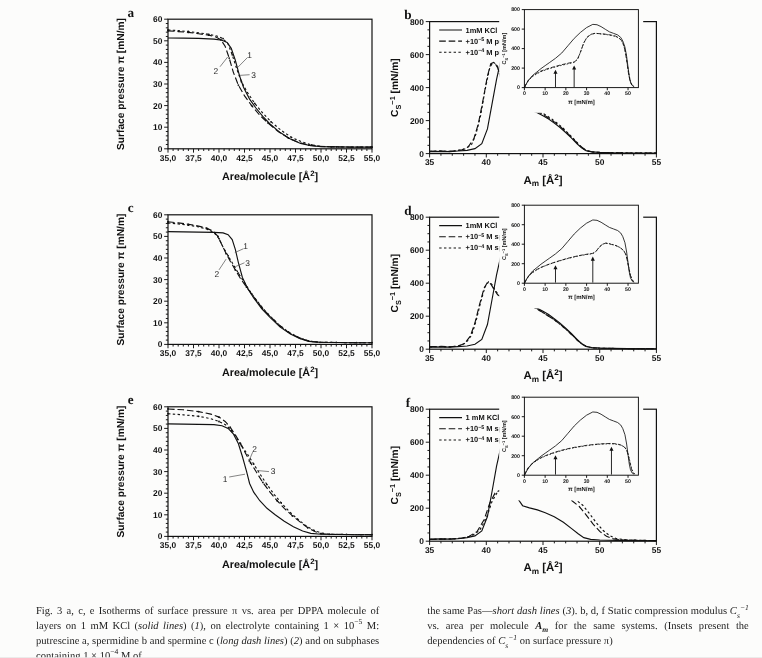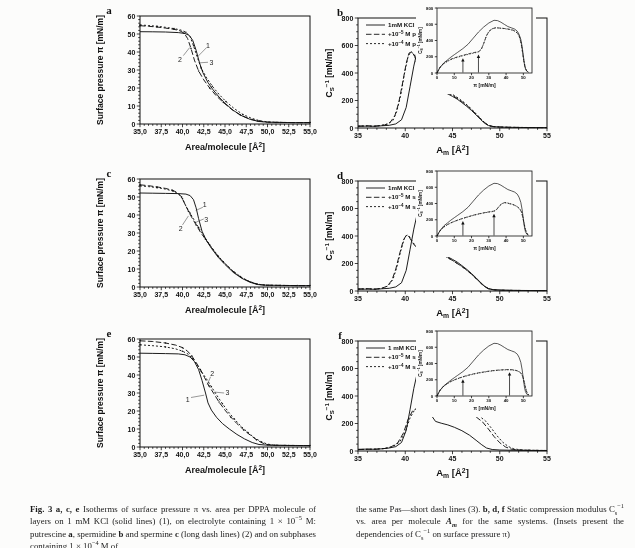--- a/index.html
+++ b/index.html
@@ -4,22 +4,22 @@
 <style>
   html,body{margin:0;padding:0;background:#e8e8e6;}
   .page{position:relative;width:635px;height:548px;background:#fcfcfb;overflow:hidden;
         font-family:"Liberation Sans",sans-serif;outline:1px solid #d8d8d4;}
   .page svg{position:absolute;display:block;}
   .caption{position:absolute;left:30px;top:494px;width:594px;display:flex;gap:40px;}
   .caption .col{font-family:"Liberation Serif",serif;font-size:8.8px;line-height:1.42;
         color:#1b1b1b;text-align:justify;}
   .caption .col.c0{width:286px;}
   .caption .col.c1{width:268px;}
-  .caption .b{font-weight:bold;}
-  .caption .i{}
+  .caption .b{font-weight:normal;}
+  .caption .i{font-style:italic;}
   .caption .bi{font-weight:bold;font-style:italic;}
   .caption sub,.caption sup{font-size:0.72em;line-height:0;}
 </style>
 </head>
 <body>
 
 <div class="page">
   <div id="figure">
       <svg width="235" height="158" viewBox="0 0 235 158" style="left: 85px; top: 2px;">
         <g>

